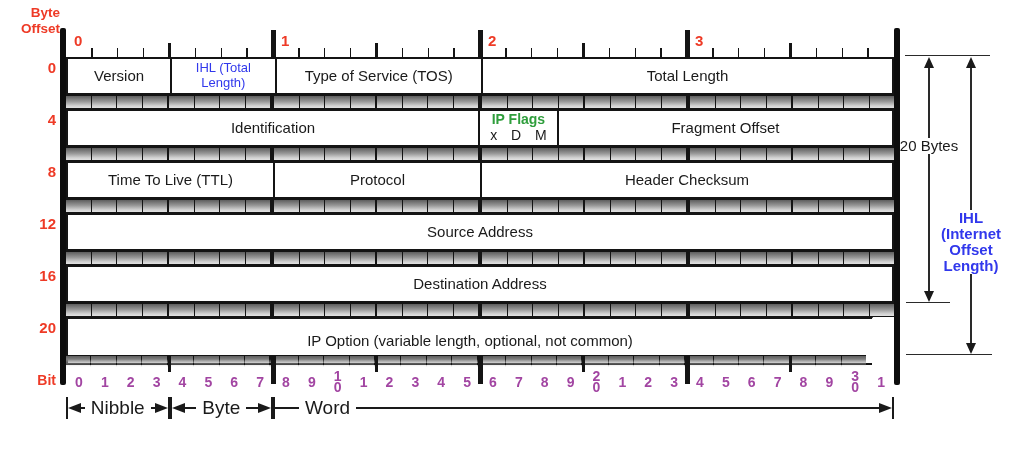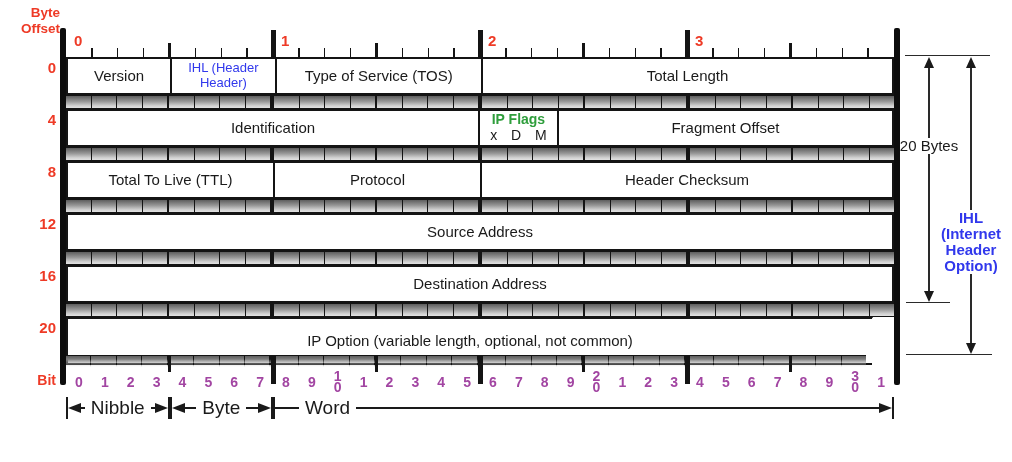--- a/index.html
+++ b/index.html
@@ -79,21 +79,21 @@
   <div class="abs hline" style="left:906px;top:354px;width:86px;"></div>
 
   <div class="abs varrow" style="left:928px;top:62px;height:232px;"></div>
   <div class="abs tri up" style="left:924px;top:57px;"></div>
   <div class="abs tri down" style="left:924px;top:291px;"></div>
   <div class="abs sidelabel b20">20 Bytes</div>
 
   <div class="abs varrow" style="left:970px;top:62px;height:284px;"></div>
   <div class="abs tri up" style="left:966px;top:57px;"></div>
   <div class="abs tri down" style="left:966px;top:343px;"></div>
-  <div class="abs sidelabel ihl">IHL (Internet Header Option)</div>
+  <div class="abs sidelabel ihl">IHL (Internet Offset Length)</div>
 
   <svg class="abs" style="left:858px;top:316px;" width="20" height="40" viewBox="0 0 20 40">
     <path d="M0 1 H14 C3 8 17 14 9 19 C1 24 16 30 6 37 H0 Z" fill="#ffffff" stroke="#141414" stroke-width="2" stroke-linejoin="round"></path>
   </svg>
 
 <div class="abs vbar" style="left: 60px;"></div>
     <div class="abs vbar" style="left: 894px;"></div>
     <div class="abs tick" style="left: 91.225px; top: 48px; width: 1.3px; height: 9px;"></div>
     <div class="abs tick" style="left: 117.1px; top: 48px; width: 1.3px; height: 9px;"></div>
     <div class="abs tick" style="left: 142.975px; top: 48px; width: 1.3px; height: 9px;"></div>
@@ -128,21 +128,21 @@
     <div class="abs bytemark red" style="left: 74px; top: 32px; width: 26px;">0</div>
     <div class="abs bytemark red" style="left: 281px; top: 32px; width: 26px;">1</div>
     <div class="abs bytemark red" style="left: 488px; top: 32px; width: 26px;">2</div>
     <div class="abs bytemark red" style="left: 695px; top: 32px; width: 26px;">3</div>
     <div class="abs rowoffset red" style="left: 10px; top: 59px;">0</div>
     <div class="abs fieldrow" style="left: 66px; top: 57px; width: 828px; height: 38px;">
       <div class="fieldcell" style="flex-grow: 4; flex-basis: 0px;">
         <span style="padding: 0px 4px;">Version</span>
       </div>
       <div class="fieldcell" style="flex-grow: 4; flex-basis: 0px;">
-        <span class="blue small" style="padding: 0px 4px;">IHL (Header Header)</span>
+        <span class="blue small" style="padding: 0px 4px;">IHL (Total Length)</span>
       </div>
       <div class="fieldcell" style="flex-grow: 8; flex-basis: 0px;">
         <span style="padding: 0px 4px;">Type of Service (TOS)</span>
       </div>
       <div class="fieldcell" style="flex-grow: 16; flex-basis: 0px;">
         <span style="padding: 0px 4px;">Total Length</span>
       </div>
     </div>
     <div class="abs sep" style="left: 66px; top: 95px; width: 828px; height: 14px;">
       <div class="sepcell" style="border-right: 1.3px solid rgb(20, 20, 20);"></div>
@@ -221,21 +221,21 @@
       <div class="sepcell" style="border-right: 1.3px solid rgb(20, 20, 20);"></div>
       <div class="sepcell" style="border-right: 2.5px solid rgb(20, 20, 20);"></div>
       <div class="sepcell" style="border-right: 1.3px solid rgb(20, 20, 20);"></div>
       <div class="sepcell" style="border-right: 1.3px solid rgb(20, 20, 20);"></div>
       <div class="sepcell" style="border-right: 1.3px solid rgb(20, 20, 20);"></div>
       <div class="sepcell"></div>
     </div>
     <div class="abs rowoffset red" style="left: 10px; top: 163px;">8</div>
     <div class="abs fieldrow" style="left: 66px; top: 161px; width: 828px; height: 38px;">
       <div class="fieldcell" style="flex-grow: 8; flex-basis: 0px;">
-        <span style="padding: 0px 4px;">Total To Live (TTL)</span>
+        <span style="padding: 0px 4px;">Time To Live (TTL)</span>
       </div>
       <div class="fieldcell" style="flex-grow: 8; flex-basis: 0px;">
         <span style="padding: 0px 4px;">Protocol</span>
       </div>
       <div class="fieldcell" style="flex-grow: 16; flex-basis: 0px;">
         <span style="padding: 0px 4px;">Header Checksum</span>
       </div>
     </div>
     <div class="abs sep" style="left: 66px; top: 199px; width: 828px; height: 14px;">
       <div class="sepcell" style="border-right: 1.3px solid rgb(20, 20, 20);"></div>

